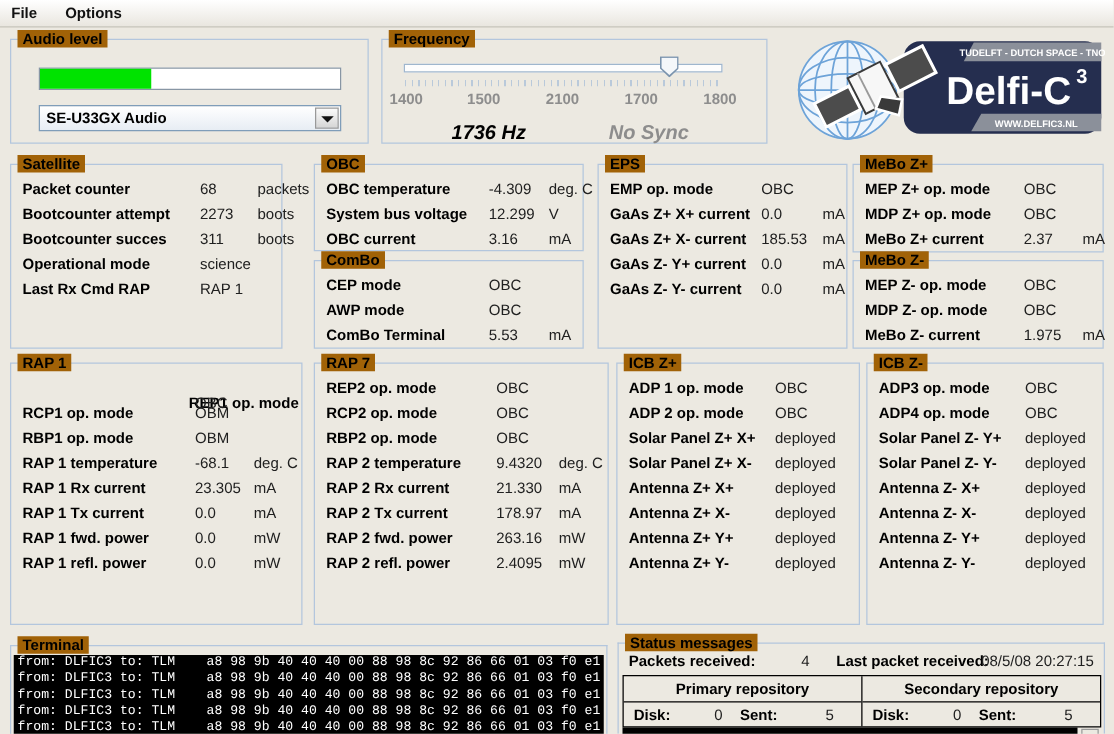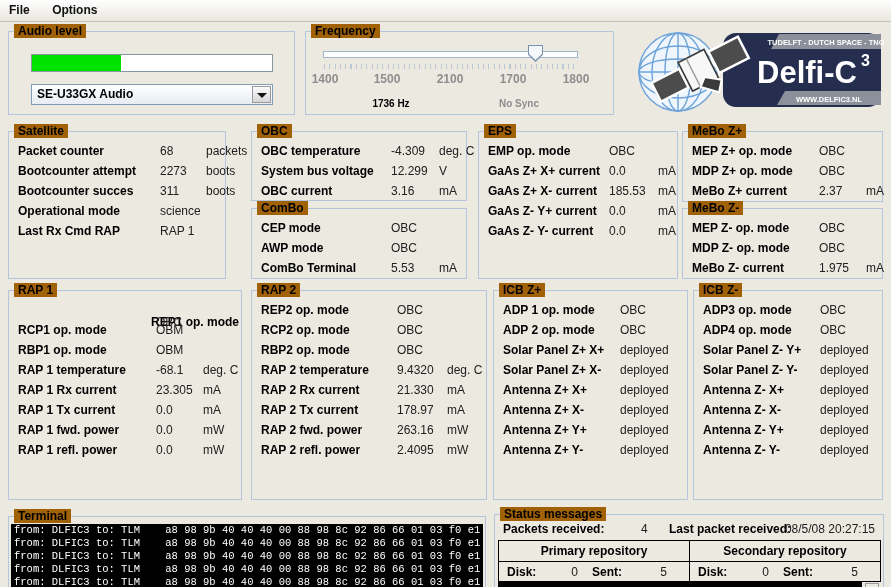--- a/index.html
+++ b/index.html
@@ -40,21 +40,21 @@
     border-left:5px solid transparent;border-right:5px solid transparent;border-top:5px solid #111;}
   
   .freq-track{position:absolute;left:17px;top:19px;width:253px;height:5px;border:1px solid #9fb6cd;background:#fdfdfd;}
   .freq-thumb{position:absolute;top:13px;width:15px;height:17px;
     clip-path:polygon(0 0,100% 0,100% 58%,50% 100%,0 58%);background:#7a93ad;}
   .freq-thumb-in{position:absolute;left:1px;top:1px;right:1px;bottom:2px;
     clip-path:polygon(0 0,100% 0,100% 58%,50% 100%,0 58%);background:#f4f7fa;}
   .freq-ticks{position:absolute;left:18px;top:32px;width:254px;height:5px;
     background:repeating-linear-gradient(to right,#b9c9da 0 1px,transparent 1px 5.3px);}
   .freq-lab{position:absolute;top:40px;transform:translateX(-50%);font-size:12px;font-weight:bold;color:#8d8d8d;}
-  .freq-read{position:absolute;top:66px;transform:translateX(-50%);font-size:10px;font-weight:bold;}
+  .freq-read{position:absolute;top:66px;transform:translateX(-50%);font-size:16px;font-weight:bold;font-style:italic;}
   
   #term-box{position:absolute;left:2px;top:7px;right:2px;bottom:0;background:#000;overflow:hidden;}
   .tline{white-space:pre;font-family:"Liberation Mono",monospace;font-size:10.5px;line-height:13px;color:#fff;padding-left:3px;}
   
   .status-row1{position:absolute;left:8px;right:8px;top:5px;height:18px;line-height:18px;font-size:12px;color:#202020;}
   .s-val{position:absolute;}
   .repo-table{position:absolute;left:3px;top:25px;width:383px;height:42px;border:1px solid #000;box-sizing:border-box;display:flex;}
   .repo-col{flex:1;display:flex;flex-direction:column;}
   .repo-col + .repo-col{border-left:1px solid #000;}
   .repo-head{height:20px;line-height:20px;text-align:center;font-size:12px;font-weight:bold;border-bottom:1px solid #000;color:#000;}
@@ -175,21 +175,21 @@
 <div class="prow" style="top: 21px; text-align: right;"><span class="plabel">REP1 op. mode</span><span class="pvalue">OBC</span></div>
     <div class="prow" style="top: 29px;"><span class="plabel">RCP1 op. mode</span><span class="pvalue">OBM</span></div>
     <div class="prow" style="top: 49px;"><span class="plabel">RBP1 op. mode</span><span class="pvalue">OBM</span></div>
     <div class="prow" style="top: 69px;"><span class="plabel">RAP 1 temperature</span><span class="pvalue">-68.1</span><span class="punit">deg. C</span></div>
     <div class="prow" style="top: 89px;"><span class="plabel">RAP 1 Rx current</span><span class="pvalue">23.305</span><span class="punit">mA</span></div>
     <div class="prow" style="top: 109px;"><span class="plabel">RAP 1 Tx current</span><span class="pvalue">0.0</span><span class="punit">mA</span></div>
     <div class="prow" style="top: 129px;"><span class="plabel">RAP 1 fwd. power</span><span class="pvalue">0.0</span><span class="punit">mW</span></div>
     <div class="prow" style="top: 149px;"><span class="plabel">RAP 1 refl. power</span><span class="pvalue">0.0</span><span class="punit">mW</span></div>
   </div>
 <div class="panel" style="left:251px;top:290px;width:236px;height:210px;--vcol:136px;--ucol:186px;">
-  <span class="panel-title">RAP 2</span>
+  <span class="panel-title">RAP 7</span>
 <div class="prow" style="top: 9px;"><span class="plabel">REP2 op. mode</span><span class="pvalue">OBC</span></div>
     <div class="prow" style="top: 29px;"><span class="plabel">RCP2 op. mode</span><span class="pvalue">OBC</span></div>
     <div class="prow" style="top: 49px;"><span class="plabel">RBP2 op. mode</span><span class="pvalue">OBC</span></div>
     <div class="prow" style="top: 69px;"><span class="plabel">RAP 2 temperature</span><span class="pvalue">9.4320</span><span class="punit">deg. C</span></div>
     <div class="prow" style="top: 89px;"><span class="plabel">RAP 2 Rx current</span><span class="pvalue">21.330</span><span class="punit">mA</span></div>
     <div class="prow" style="top: 109px;"><span class="plabel">RAP 2 Tx current</span><span class="pvalue">178.97</span><span class="punit">mA</span></div>
     <div class="prow" style="top: 129px;"><span class="plabel">RAP 2 fwd. power</span><span class="pvalue">263.16</span><span class="punit">mW</span></div>
     <div class="prow" style="top: 149px;"><span class="plabel">RAP 2 refl. power</span><span class="pvalue">2.4095</span><span class="punit">mW</span></div>
   </div>
 <div class="panel" style="left:493px;top:290px;width:195px;height:210px;--vcol:117px;">

